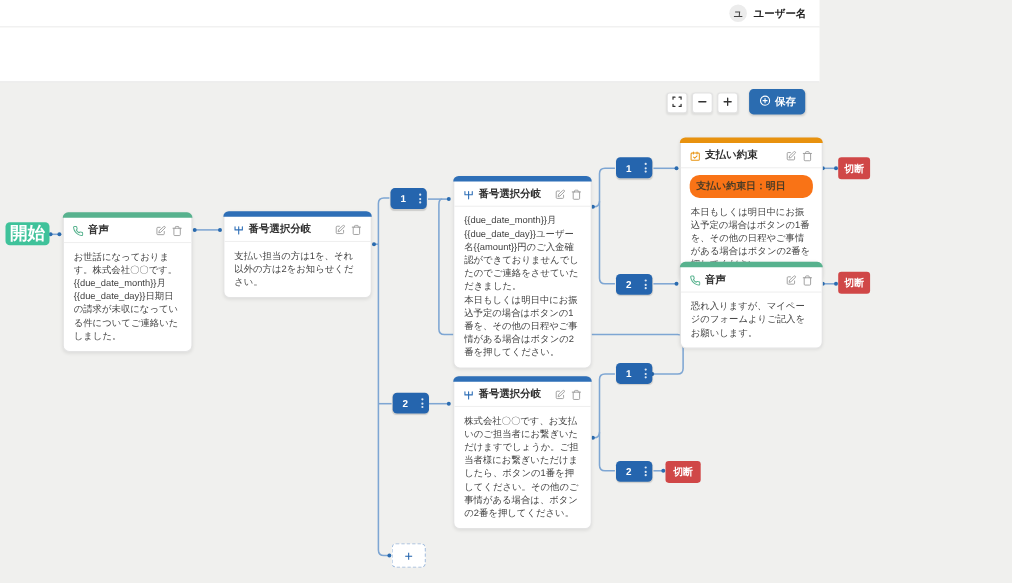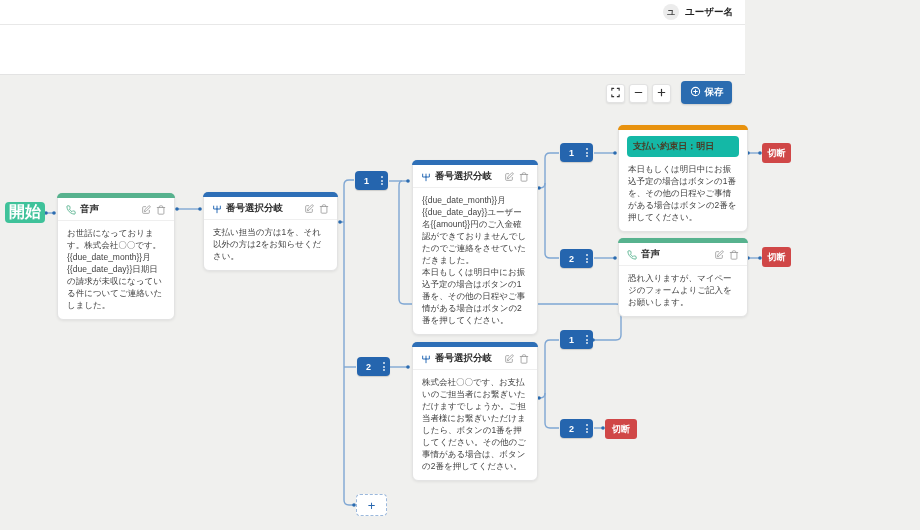--- a/index.html
+++ b/index.html
@@ -43,21 +43,21 @@
   
   .card { position:absolute; background:#fff; border:1px solid #e3e3e3; border-radius:6px; box-shadow:0 1px 3px rgba(0,0,0,.07); z-index:2; cursor:grab; }
   .cbar { height:5px; border-radius:5px 5px 0 0; margin:-1px -1px 0 -1px; }
   .cbar.blue { background:#2e6fb7; } .cbar.green { background:#57b28e; } .cbar.orange { background:#e8920e; }
   .chead { display:flex; align-items:center; gap:4px; padding:5px 8px 4px 8px; border-bottom:1px solid #efefef; }
   .cicon { display:flex; } .cicon.green { color:#57b28e; } .cicon.blue { color:#2e6fb7; } .cicon.orange { color:#e8920e; }
   .ctitle { font-size:9.5px; font-weight:bold; color:#2f2f2f; }
   .cactions { margin-left:auto; display:flex; gap:5px; color:#9a9a9a; }
   .cactions span { cursor:pointer; display:flex; }
   .cbody { padding:6px 9px 8px 9px; font-size:8.5px; line-height:12px; color:#3f3f3f; white-space:pre-wrap; }
-  .highlight { margin:6px 8px 0 8px; background:#14b8a6; border-radius:4px; padding:4px 6px; font-size:9px; font-weight:bold; color:#4a3b25; }
+  .highlight { margin:6px 8px 0 8px; background:#f97316; border-radius:9px; padding:4px 6px; font-size:9px; font-weight:bold; color:#4a3b25; }
 </style>
 </head>
 <body>
 
 <div class="topbar">
   <div class="avatar">ユ</div>
   <div class="username">ユーザー名</div>
 </div>
 
 <div class="subheader"></div>
@@ -256,20 +256,44 @@
   <span class="num">2</span>
   <span class="kebab">
       <i></i>
       <i></i>
       <i></i>
     </span>
 </div>
 
 <div class="card" style="left:618px;top:125px;width:130px;">
   <div class="cbar orange"></div>
+  <div class="chead">
+    <span class="cicon orange">
+        <svg width="10" height="10" viewBox="0 0 24 24" fill="none" stroke="currentColor" stroke-width="2.2" stroke-linecap="round" stroke-linejoin="round">
+          <rect x="3" y="5" width="18" height="16" rx="2"></rect>
+          <path d="M8 3v4M16 3v4M8.5 14l2.5 2.5L16 11.5"></path>
+        </svg>
+      </span>
+    <span class="ctitle">支払い約束</span>
+    <span class="cactions">
+      <span>
+          <svg width="10" height="10" viewBox="0 0 24 24" fill="none" stroke="currentColor" stroke-width="2" stroke-linecap="round" stroke-linejoin="round">
+            <path d="M11 4H6a2 2 0 0 0-2 2v12a2 2 0 0 0 2 2h12a2 2 0 0 0 2-2v-5"></path>
+            <path d="M18.5 2.5a2.1 2.1 0 0 1 3 3L12 15l-4 1 1-4z"></path>
+          </svg>
+        </span>
+      <span>
+          <svg width="10" height="10" viewBox="0 0 24 24" fill="none" stroke="currentColor" stroke-width="2" stroke-linecap="round" stroke-linejoin="round">
+            <path d="M3 6h18"></path>
+            <path d="M19 6v14a2 2 0 0 1-2 2H7a2 2 0 0 1-2-2V6"></path>
+            <path d="M8 6V4a2 2 0 0 1 2-2h4a2 2 0 0 1 2 2v2"></path>
+          </svg>
+        </span>
+    </span>
+  </div>
   <div class="highlight">支払い約束日：明日</div>
   <div class="cbody">本日もしくは明日中にお振込予定の場合はボタンの1番を、その他の日程やご事情がある場合はボタンの2番を押してください。</div>
 </div>
 
 <div class="card" style="left:618px;top:238px;width:130px;">
   <div class="cbar green"></div>
   <div class="chead">
     <span class="cicon green">
         <svg width="10" height="10" viewBox="0 0 24 24" fill="none" stroke="currentColor" stroke-width="2.2" stroke-linejoin="round">
           <path d="M22 16.9v3a2 2 0 0 1-2.2 2 19.8 19.8 0 0 1-8.6-3.1 19.5 19.5 0 0 1-6-6A19.8 19.8 0 0 1 2.1 4.2 2 2 0 0 1 4.1 2h3a2 2 0 0 1 2 1.7c.1 1 .3 1.9.7 2.8a2 2 0 0 1-.5 2.1L8.1 9.9a16 16 0 0 0 6 6l1.3-1.3a2 2 0 0 1 2.1-.4c.9.3 1.9.6 2.8.7a2 2 0 0 1 1.7 2z"></path>

